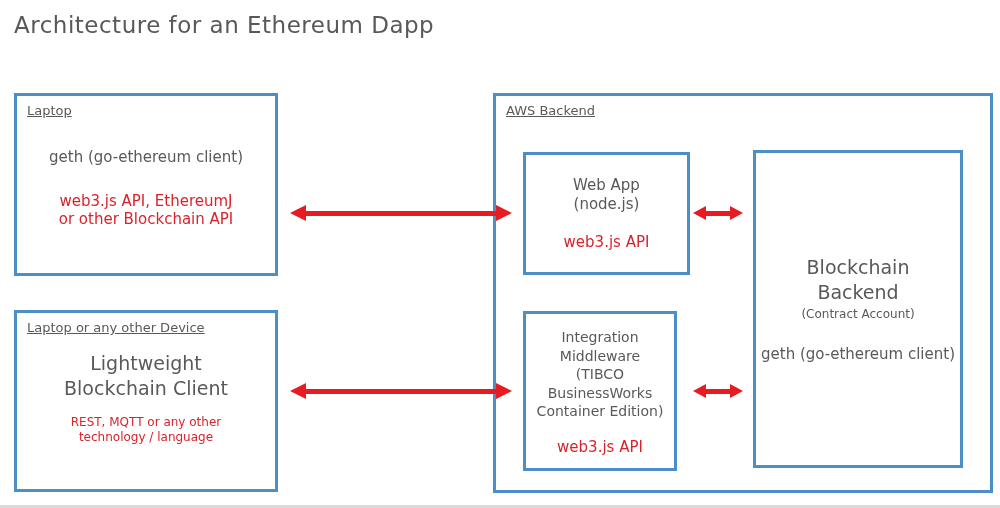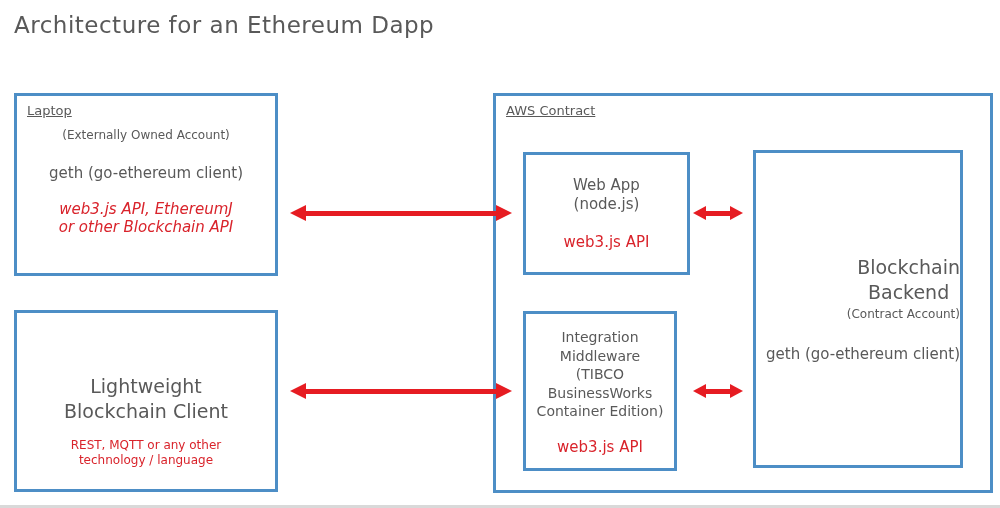--- a/index.html
+++ b/index.html
@@ -54,35 +54,35 @@
   .webapp-box     { left: 523px; top: 152px; width: 167px; height: 123px; }
   .middleware-box { left: 523px; top: 311px; width: 154px; height: 160px; }
   .backend-box    { left: 753px; top: 150px; width: 210px; height: 318px; }
 
   .col { display: flex; flex-direction: column; align-items: center; }
 
   .laptop-box .col { padding-top: 30px; }
   .laptop-title    { font-size: 19px; }
   .laptop-sub      { font-size: 12px; margin-top: 2px; }
   .laptop-body     { font-size: 15px; margin-top: 22px; }
-  .laptop-api      { font-size: 15px; margin-top: 19px; line-height: 1.18; color: var(--red-text); font-style: italic; }
+  .laptop-api      { font-size: 15px; margin-top: 27px; line-height: 1.18; color: var(--red-text); }
 
-  .device-box .col { padding-top: 38px; margin-top: 23px; }
+  .device-box .col { padding-top: 38px; }
   .device-title    { font-size: 19px; line-height: 1.3; }
   .device-api      { font-size: 12px; margin-top: 15px; line-height: 1.18; color: var(--red-text); }
 
   .webapp-box .col { justify-content: center; height: 100%; }
   .webapp-title    { font-size: 15px; line-height: 1.25; }
   .webapp-api      { font-size: 15px; margin-top: 19px; color: var(--red-text); }
 
   .middleware-box .col { justify-content: center; height: 100%; padding-top: 2px; }
   .middleware-title    { font-size: 14px; line-height: 1.32; }
   .middleware-api      { font-size: 15px; margin-top: 17px; color: var(--red-text); }
 
-  .backend-box .col { justify-content: center; height: 100%; align-items: flex-end; }
+  .backend-box .col { justify-content: center; height: 100%; }
   .backend-title    { font-size: 19px; line-height: 1.3; }
   .backend-sub      { font-size: 12px; margin-top: 2px; }
   .backend-body     { font-size: 15px; margin-top: 24px; white-space: nowrap; }
 
   
   .arrow {
     position: absolute;
     display: flex;
     align-items: center;
   }
@@ -117,38 +117,38 @@
 </head>
 <body>
 
 <div class="canvas">
 
   <div class="page-title">Architecture for an Ethereum Dapp</div>
 
   <div class="node laptop-box">
     <div class="node-label">Laptop</div>
     <div class="col">
-      <div class="laptop-sub">(Externally Owned Account)</div>
       <div class="laptop-body">geth (go-ethereum client)</div>
       <div class="laptop-api pre">web3.js API, EthereumJ
 or other Blockchain API</div>
     </div>
   </div>
 
   <div class="node device-box">
+    <div class="node-label">Laptop or any other Device</div>
     <div class="col">
       <div class="device-title pre">Lightweight
 Blockchain Client</div>
       <div class="device-api pre">REST, MQTT or any other
 technology / language</div>
     </div>
   </div>
 
   <div class="node aws-box">
-    <div class="node-label">AWS Contract</div>
+    <div class="node-label">AWS Backend</div>
   </div>
 
   <div class="node webapp-box">
     <div class="col">
       <div class="webapp-title pre">Web App
 (node.js)</div>
       <div class="webapp-api">web3.js API</div>
     </div>
   </div>
 

